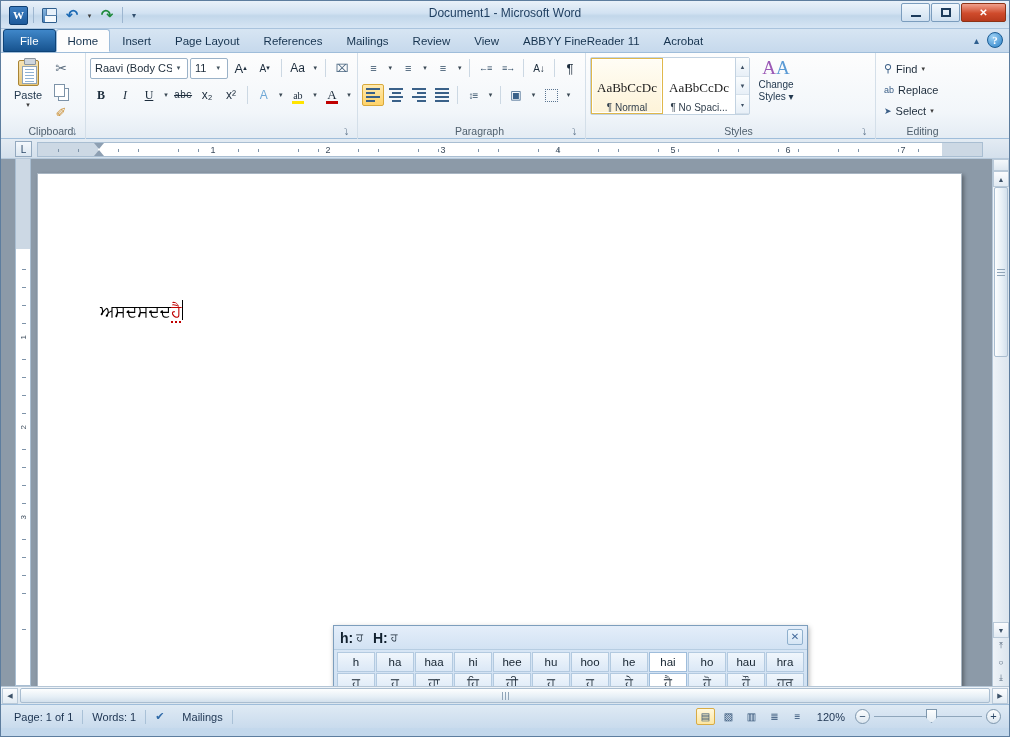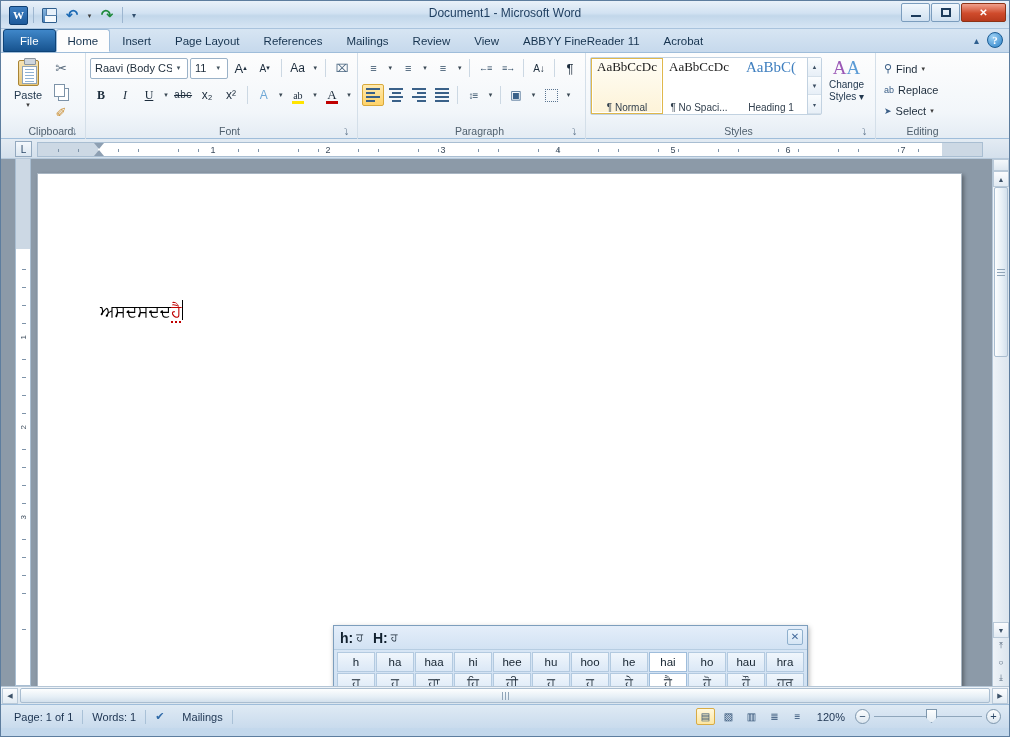--- a/index.html
+++ b/index.html
@@ -242,21 +242,21 @@
   .border-ico { width: 13px; height: 13px; border: 1px dotted #5a7490; }
 
   
   .stylebox {
     display: flex; border: 1px solid #c2d2e1; background: #fff;
     border-radius: 2px; height: 58px; margin-top: 1px;
   }
   .stylecell {
     width: 72px; height: 56px;
     display: flex; flex-direction: column;
-    align-items: center; justify-content: space-between;
+    align-items: center; justify-content: flex-end;
     border: 1px solid transparent;
     background: #fff;
   }
   .stylecell.sel {
     border-color: #e0b84b;
     background: linear-gradient(#fffdf5, #fdf3d8);
     box-shadow: inset 0 0 0 1px #fff;
   }
   .sprev { font-size: 13px; color: #1b1b1b; font-family: "Liberation Serif", serif; white-space: nowrap; overflow:hidden; }
   .sprev.h1 { color: #3f7fbf; font-size: 15px; }
@@ -649,21 +649,20 @@
               <span class="color-bar hl-yellow"></span>
             </div>
           <div class="split-caret">▾</div>
           <div class="ibtn color-a">
               <span>A</span>
               <span class="color-bar fc-red"></span>
             </div>
           <div class="split-caret">▾</div>
         </div>
       </div>
-      <div class="glabel">Font</div>
       <div class="dialog-launcher">⤵</div>
     </div>
 
     <div class="rgroup" style="width:228px">
       <div class="gbody" style="flex-direction:column">
         <div class="prow">
           <div class="ibtn list-ico">
               <span>≡</span>
             </div>
           <div class="split-caret">▾</div>
@@ -747,24 +746,20 @@
     <div class="rgroup" style="width:290px">
       <div class="gbody">
         <div class="stylebox">
           <div class="stylecell sel">
             <span class="sprev">AaBbCcDc</span>
             <span class="sname">¶ Normal</span>
           </div>
           <div class="stylecell">
             <span class="sprev">AaBbCcDc</span>
             <span class="sname">¶ No Spaci...</span>
-          </div>
-          <div class="stylecell">
-            <span class="sprev h1">AaBbC(</span>
-            <span class="sname">Heading 1</span>
           </div>
           <div class="gallery-scroll">
             <div class="gsbtn">▲</div>
             <div class="gsbtn">▼</div>
             <div class="gsbtn">▾</div>
           </div>
         </div>
         <div class="changestyles">
           <div class="cs-ico"><span class="a1">A</span><span class="a2">A</span></div>
           <div class="cs-lbl">Change</div>

